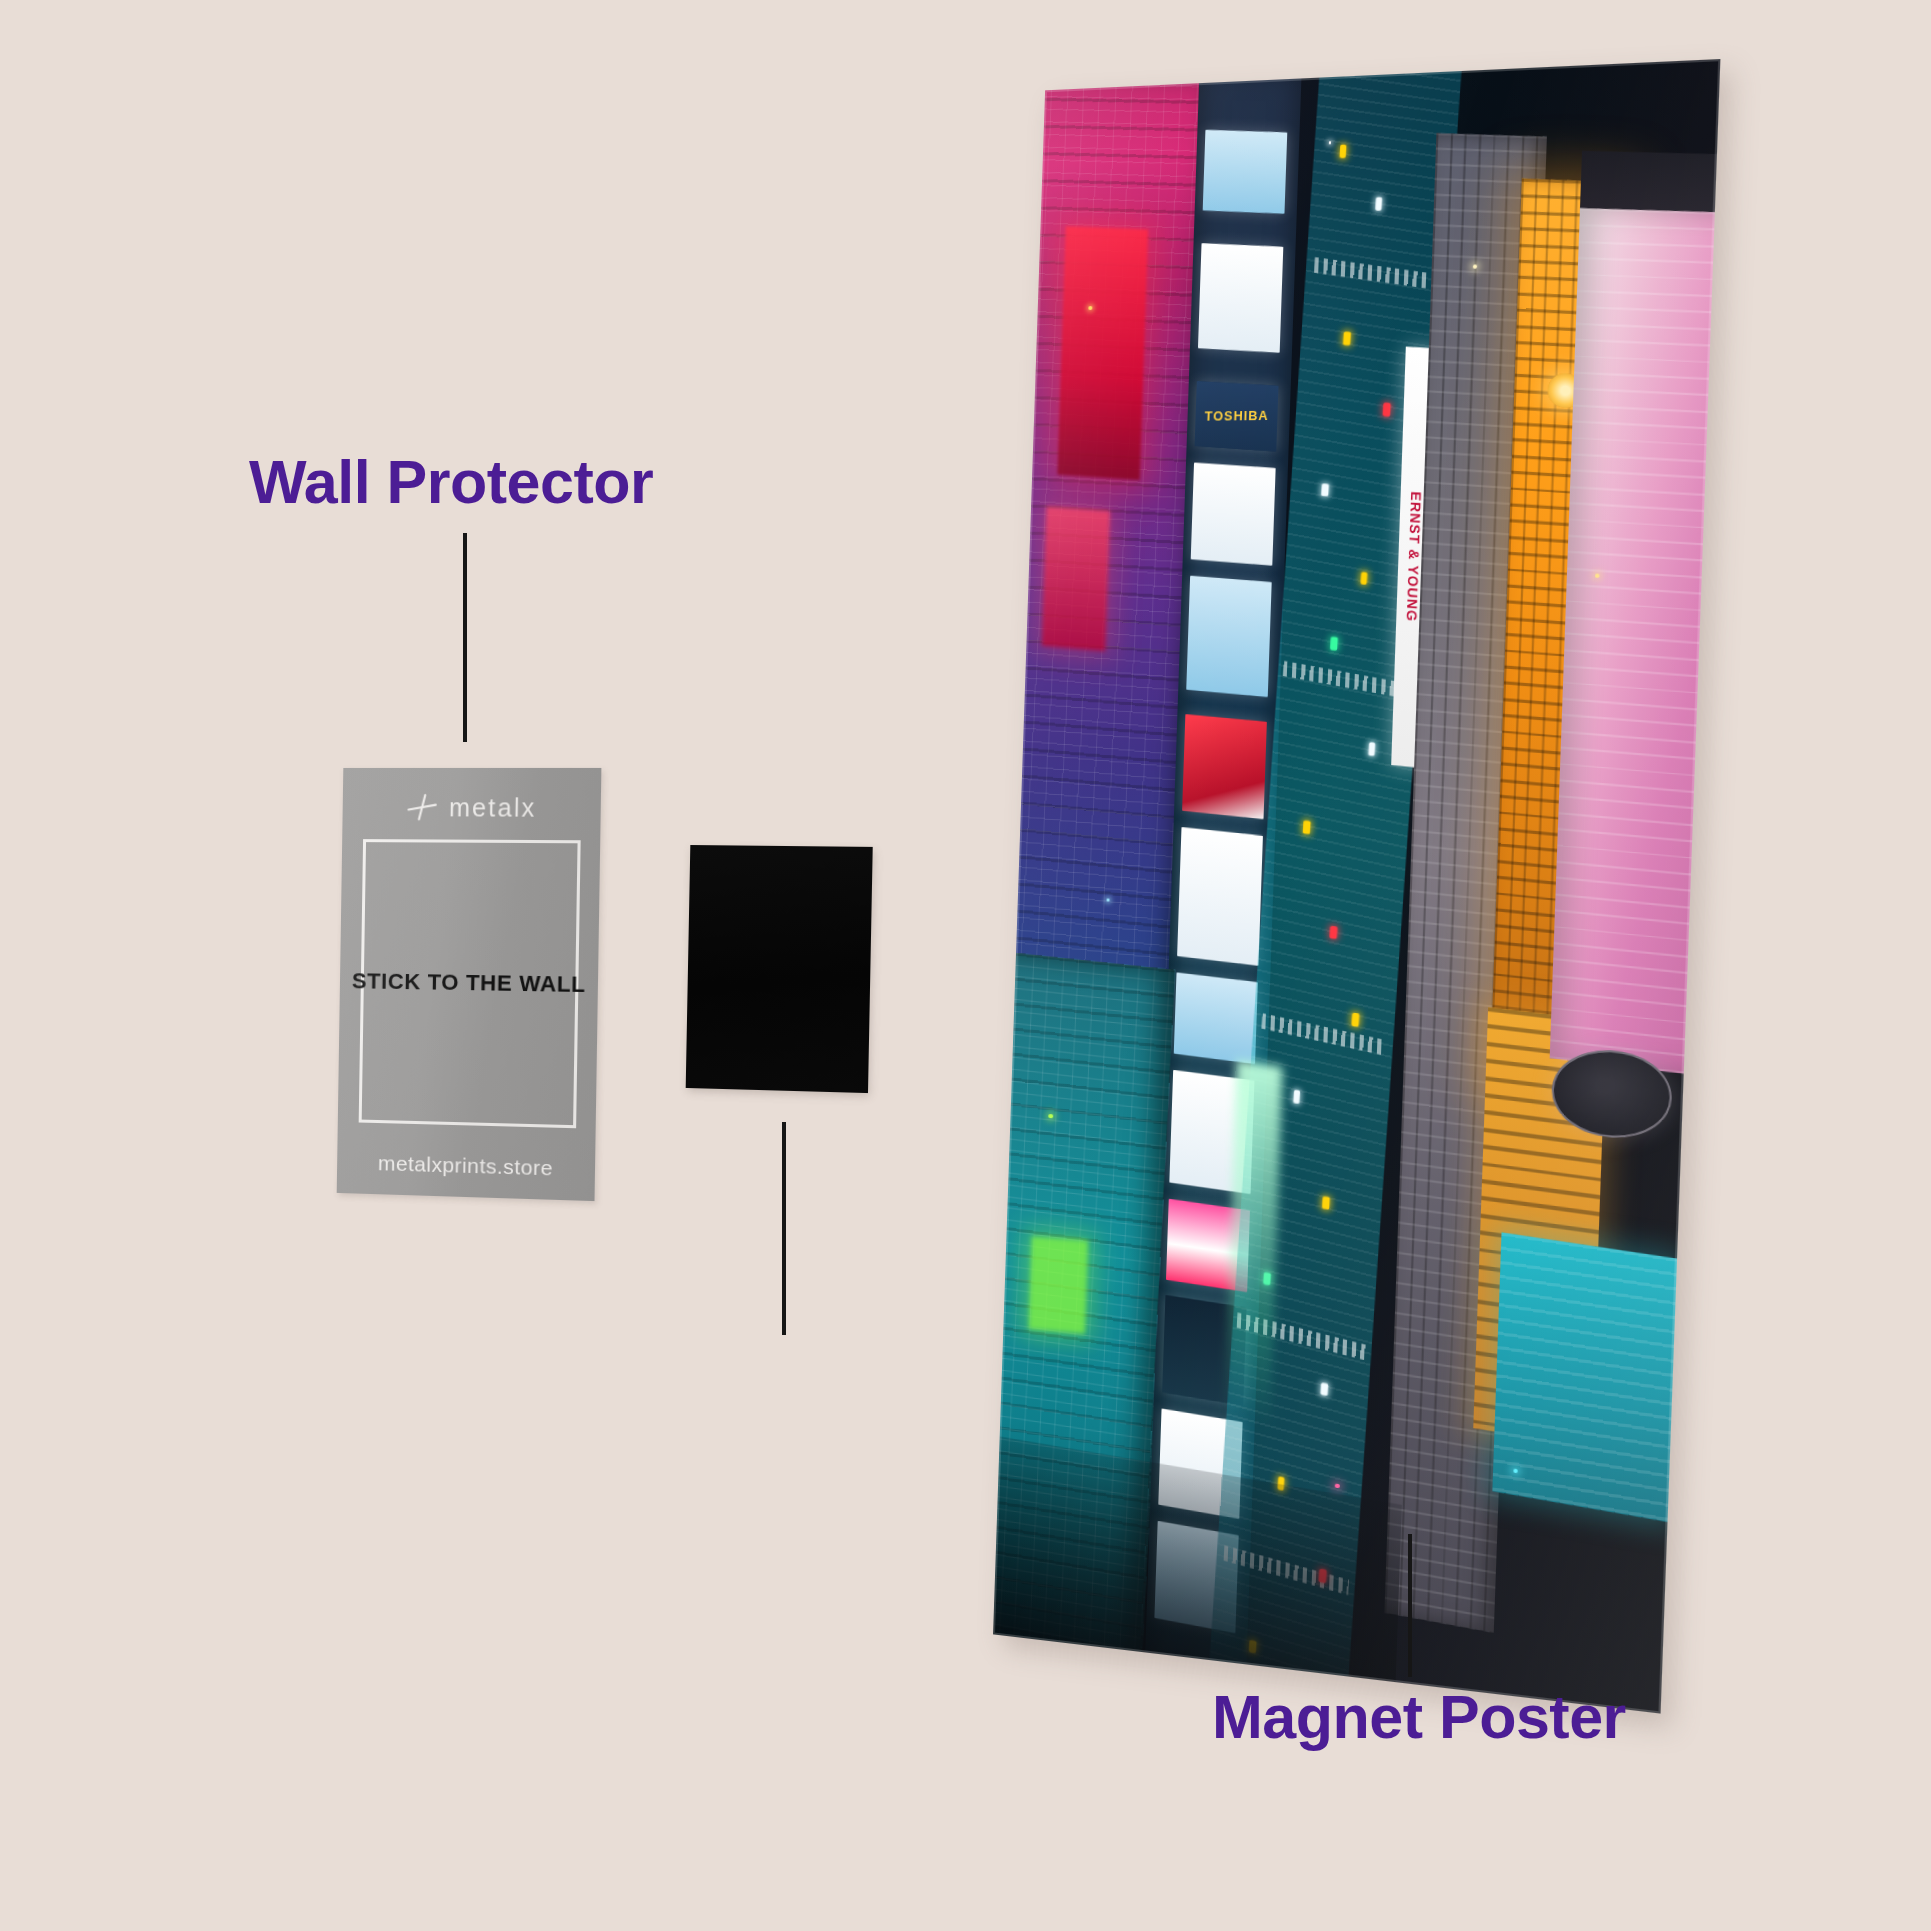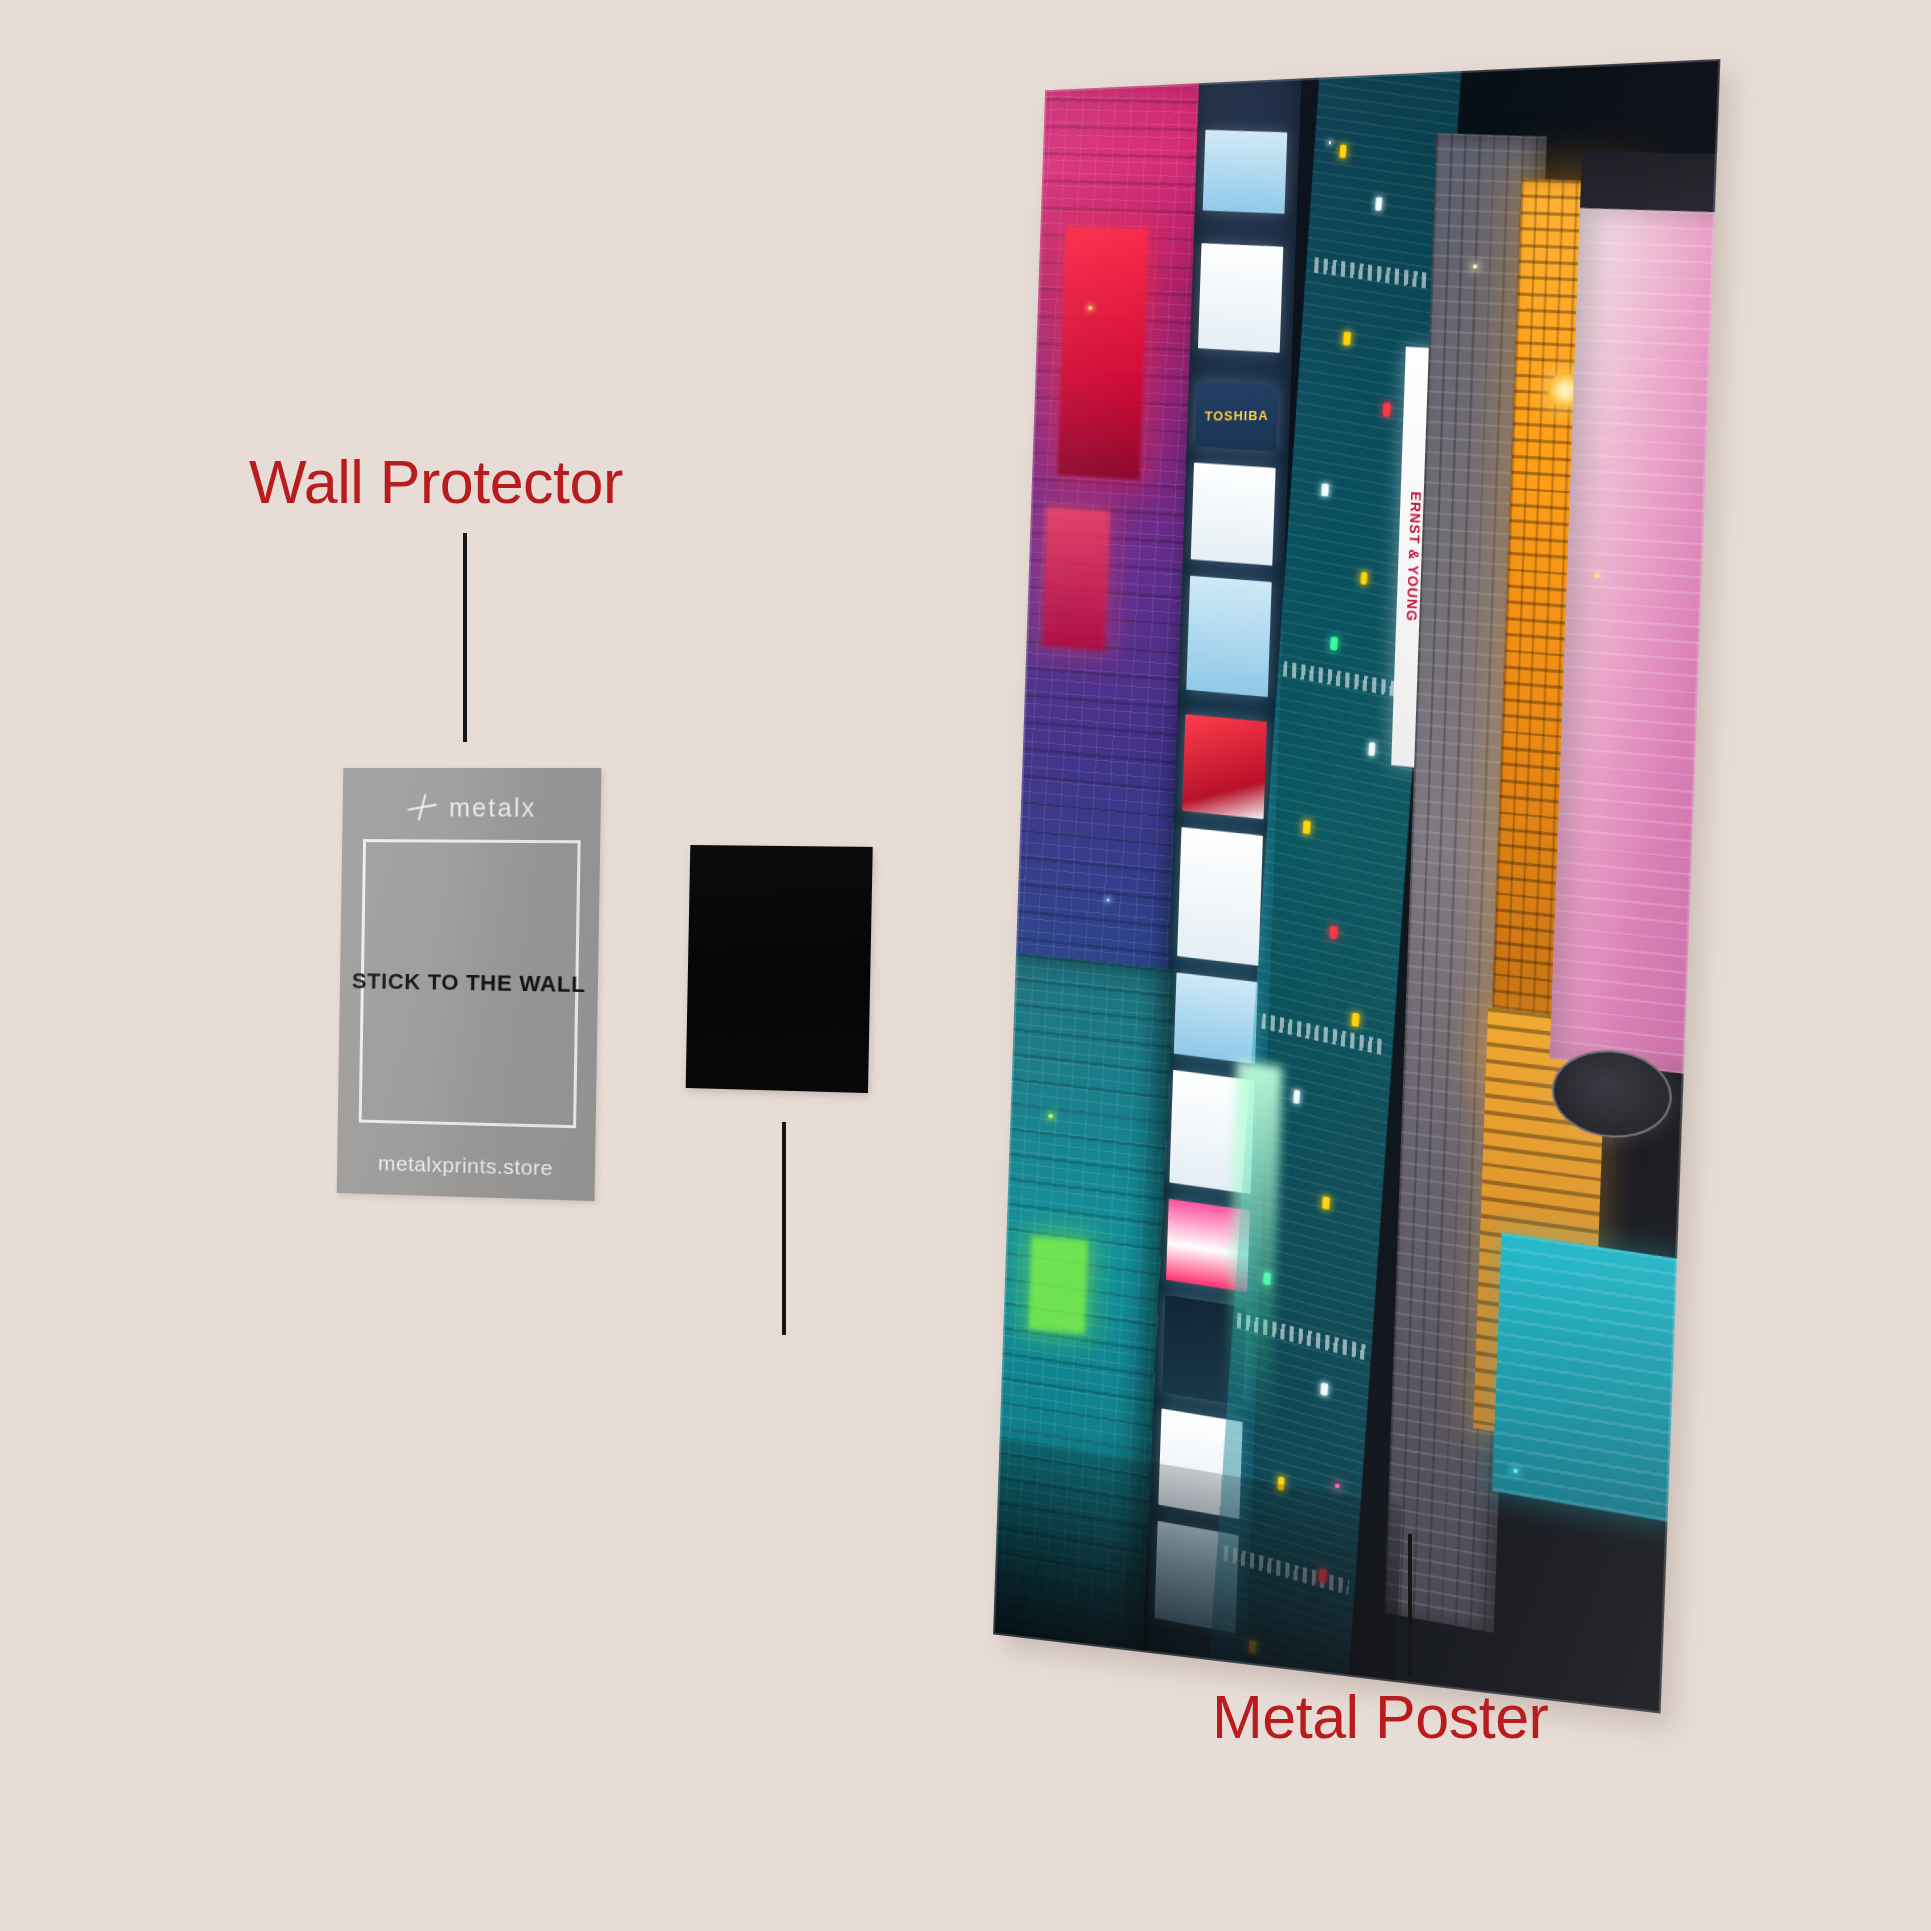--- a/index.html
+++ b/index.html
@@ -18,23 +18,23 @@
 
   .stage {
     position:absolute;
     inset:0;
     background:#e8ddd6;
   }
 
   
   .callout {
     position:absolute;
-    color:#b91c1c;
+    color:#4c1d95;
     font-family:"Liberation Sans", sans-serif;
-    font-weight:400;
+    font-weight:700;
     letter-spacing:-0.5px;
     white-space:pre-line;
     line-height:1.12;
   }
   #label-wall-protector {
     left:249px; top:448px;
     font-size:61px;
   }
   #label-strong-magnet {
     left:676px; top:1344px;
@@ -608,16 +608,16 @@
       <div class="pt" style="left:52%; top:88%; width:4.8px; height:4.8px; background:#ff5fa0; box-shadow:0 0 8.7px 2.9px rgba(255,95,160,.5);"></div>
       <div class="pt" style="left:78%; top:86%; width:3.9px; height:3.9px; background:#59f0ff; box-shadow:0 0 7.7px 2.9px rgba(89,240,255,.5);"></div>
       <div class="pt" style="left:44%; top:4%;  width:2.9px; height:2.9px; background:#ffffff; box-shadow:0 0 5.8px 1.9px rgba(255,255,255,.6);"></div>
 
       <div class="poster-sheen"></div>
       <div class="poster-edge"></div>
     </div>
   </div>
 
   <div class="leader" id="leader-metal-poster"></div>
-  <div class="callout" id="label-metal-poster">Metal Poster</div>
+  <div class="callout" id="label-metal-poster">Magnet Poster</div>
 
 </div>
 
 
 </body></html>

